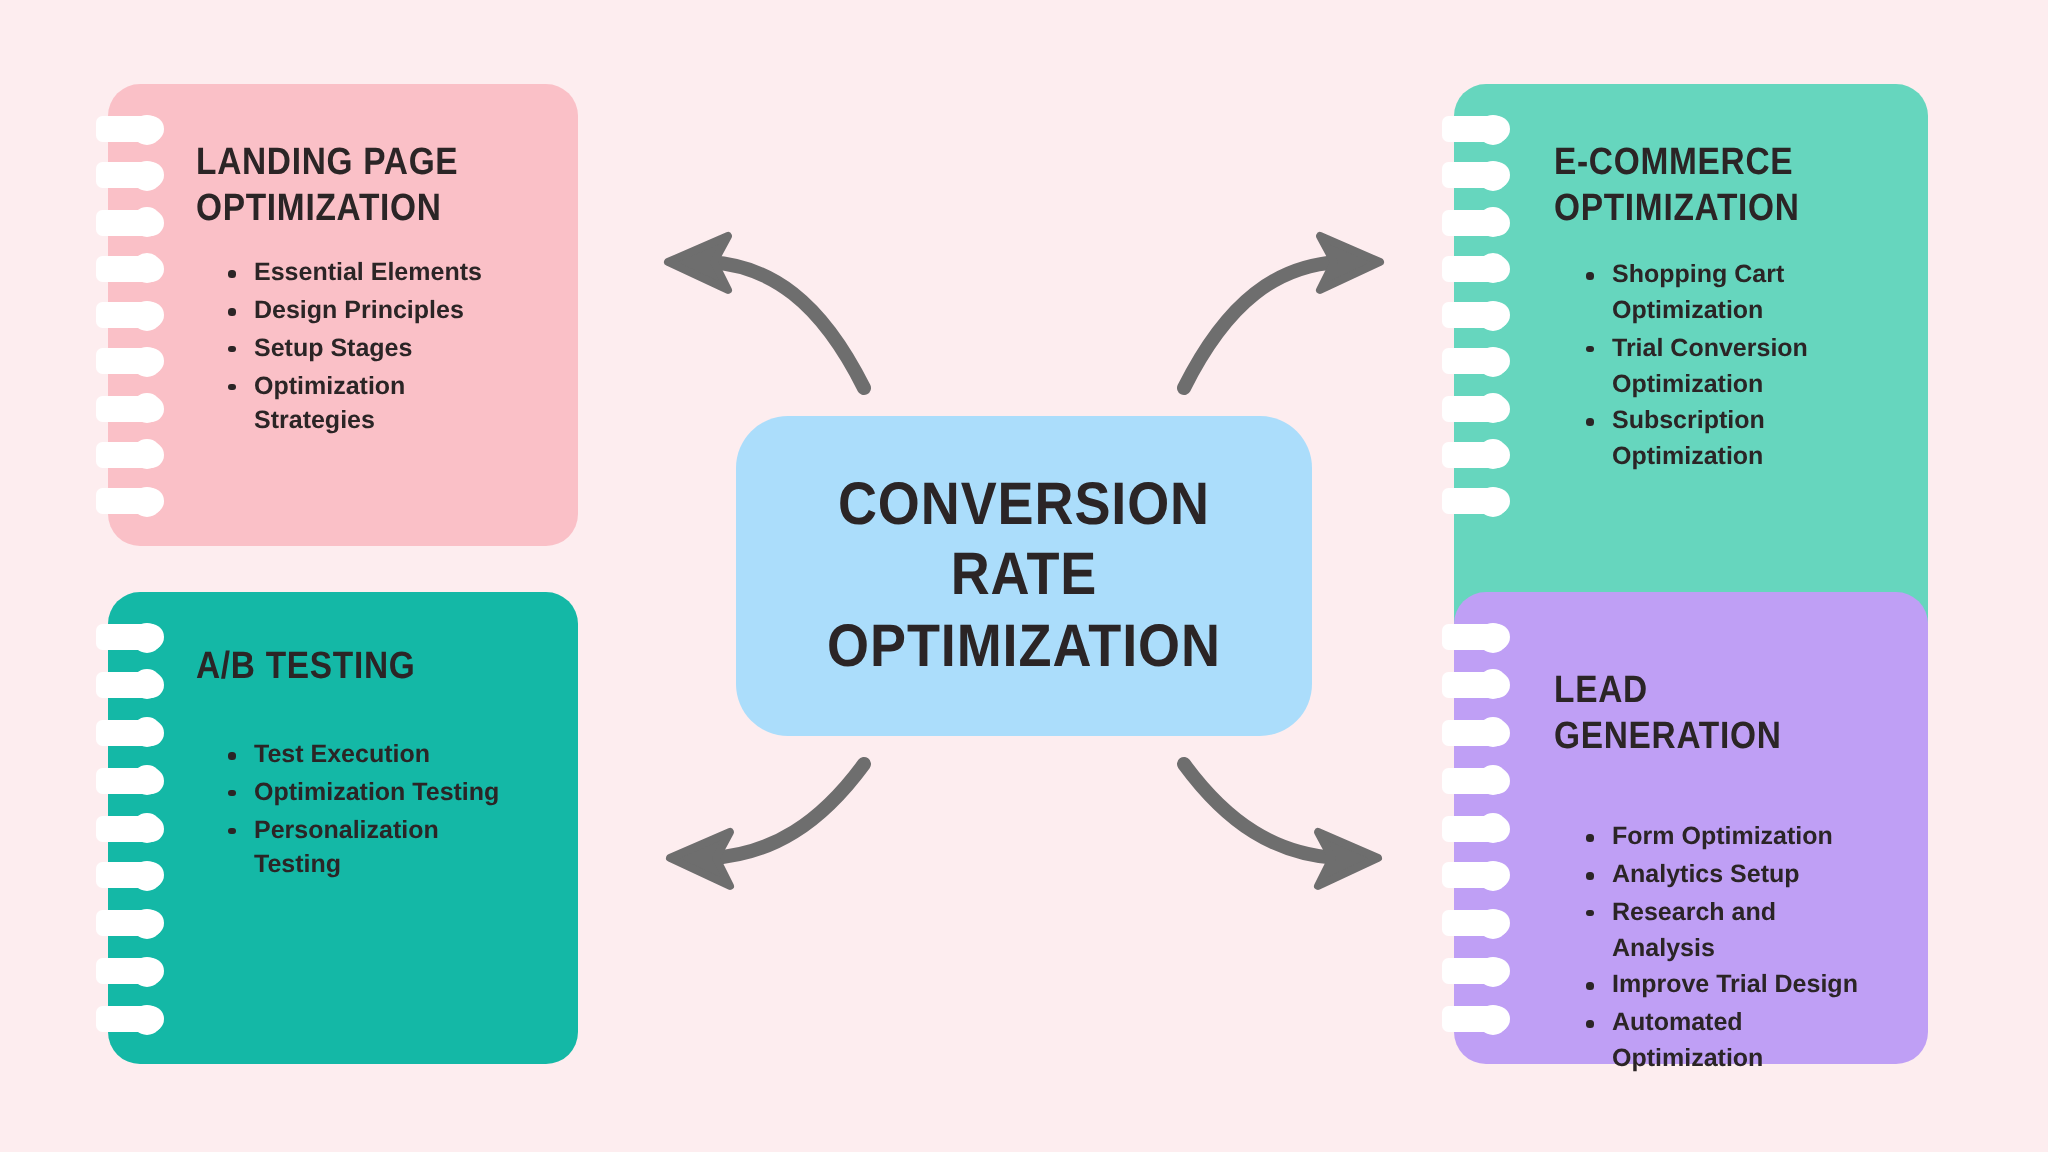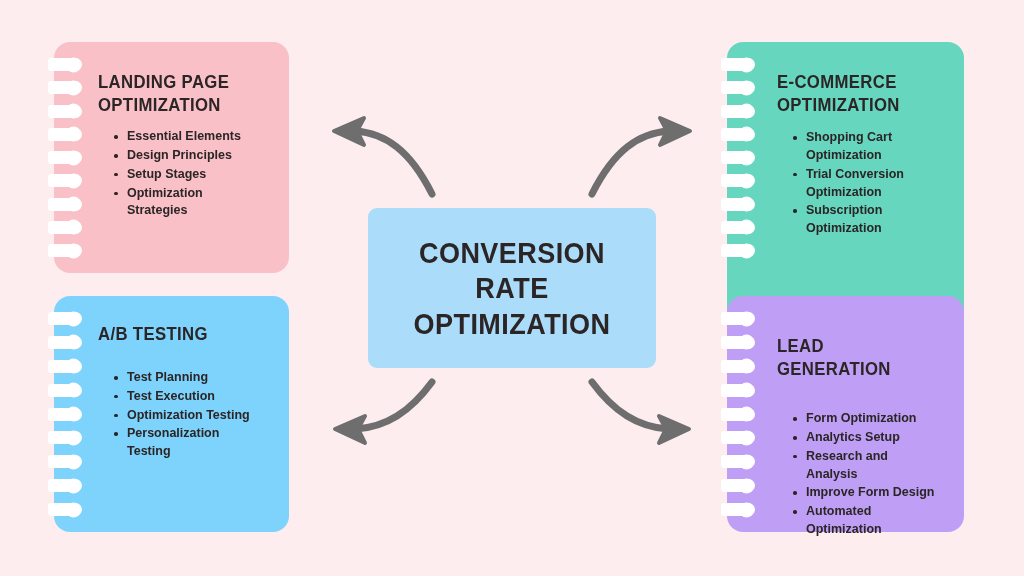--- a/index.html
+++ b/index.html
@@ -103,37 +103,37 @@
 
   
   #card-landing      { left: 54px;  top: 42px;  width: 235px; height: 231px; background: #fac0c7; }
   #card-landing .card-body { padding-top: 28px; }
   #card-landing .card-list { margin-top: 12px; }
 
   #card-ecommerce    { left: 727px; top: 42px;  width: 237px; height: 284px; background: #66d6be; }
   #card-ecommerce .card-body { left: 50px; padding-top: 28px; }
   #card-ecommerce .card-list { margin-top: 13px; }
 
-  #card-abtesting    { left: 54px;  top: 296px; width: 235px; height: 236px; background: #7dd3fc; }
+  #card-abtesting    { left: 54px;  top: 296px; width: 235px; height: 236px; background: #14b8a6; }
   #card-abtesting .card-body { padding-top: 26px; }
   #card-abtesting .card-list { margin-top: 24px; }
 
   #card-leadgen      { left: 727px; top: 296px; width: 237px; height: 236px; background: #bf9ff5; }
   #card-leadgen .card-body { left: 50px; padding-top: 38px; }
   #card-leadgen .card-list { margin-top: 30px; }
 
   
   #center-node {
     position: absolute;
     left: 368px;
     top: 208px;
     width: 288px;
     height: 160px;
     background: #abddfb;
-    border-radius: 9px;
+    border-radius: 26px;
     display: flex;
     align-items: center;
     justify-content: center;
   }
   #center-title {
     font-family: "Liberation Sans Narrow", "Liberation Sans", sans-serif;
     font-weight: bold;
     font-size: 30px;
     line-height: 1.18;
     letter-spacing: 0.5px;
@@ -243,21 +243,20 @@
         <div class="ring" style="top: 87.625px;"></div>
         <div class="ring" style="top: 111.5px;"></div>
         <div class="ring" style="top: 135.375px;"></div>
         <div class="ring" style="top: 159.25px;"></div>
         <div class="ring" style="top: 183.125px;"></div>
         <div class="ring" style="top: 207px;"></div>
       </div>
     <div class="card-body">
       <h2 class="card-title">A/B TESTING</h2>
       <ul class="card-list">
-        <li>Test Planning</li>
         <li>Test Execution</li>
         <li>Optimization Testing</li>
         <li>Personalization Testing</li>
       </ul>
     </div>
   </div>
 
   <div class="card" id="card-leadgen">
     <div class="spiral">
         <div class="ring" style="top: 16px;"></div>
@@ -269,19 +268,19 @@
         <div class="ring" style="top: 159.25px;"></div>
         <div class="ring" style="top: 183.125px;"></div>
         <div class="ring" style="top: 207px;"></div>
       </div>
     <div class="card-body">
       <h2 class="card-title">LEAD GENERATION</h2>
       <ul class="card-list">
         <li>Form Optimization</li>
         <li>Analytics Setup</li>
         <li>Research and Analysis</li>
-        <li>Improve Form Design</li>
+        <li>Improve Trial Design</li>
         <li>Automated Optimization</li>
       </ul>
     </div>
   </div>
 
 </div>
 
 </body></html>

